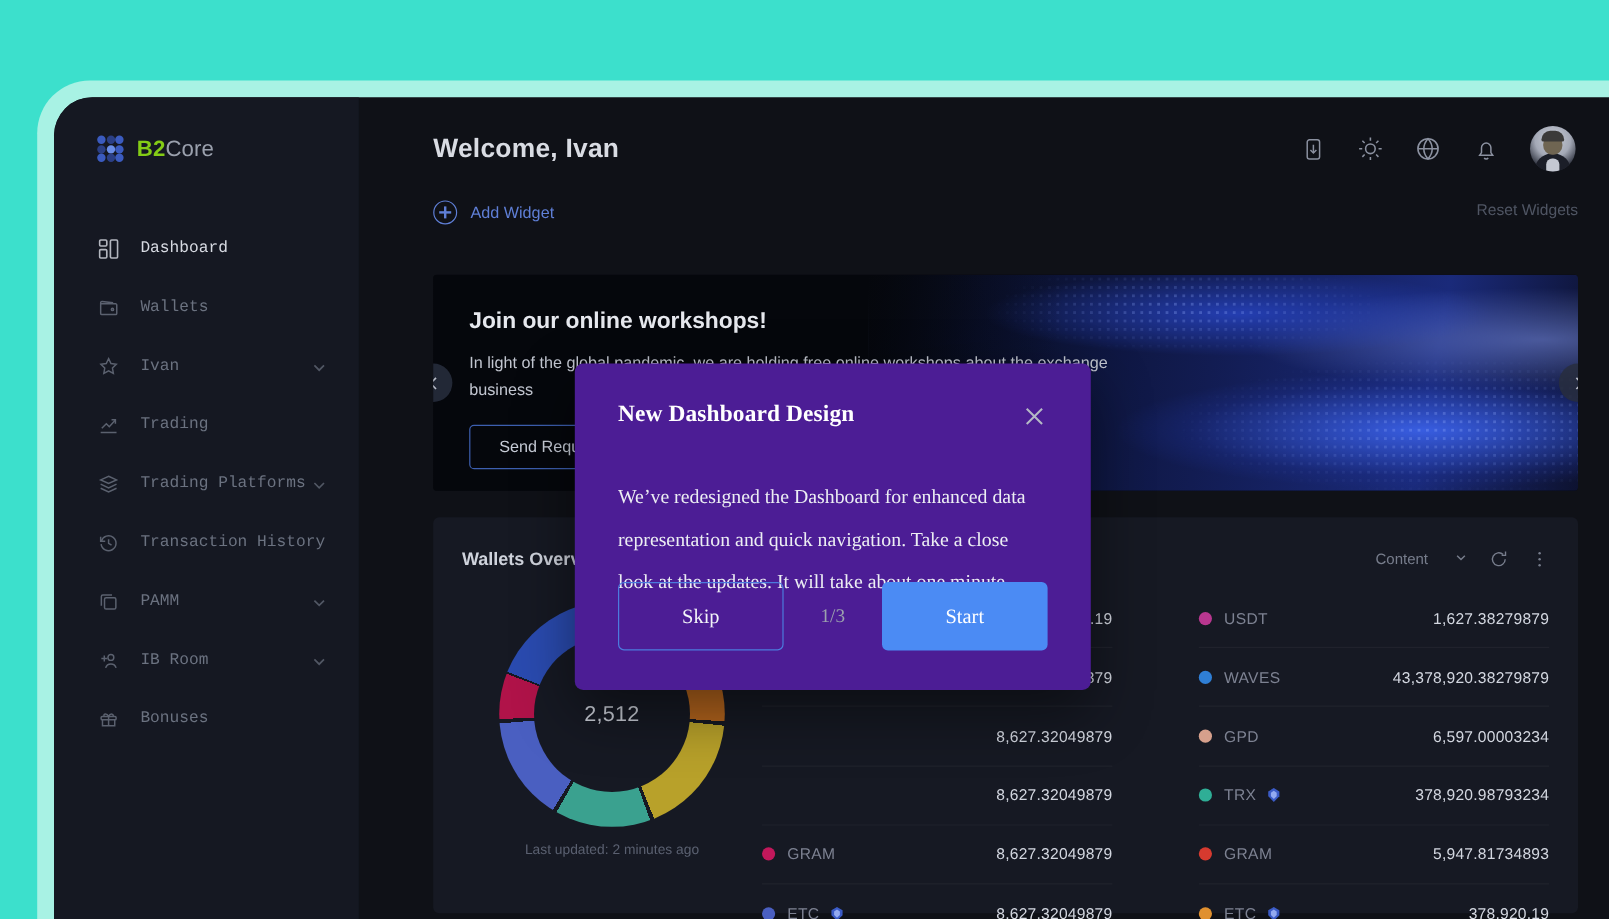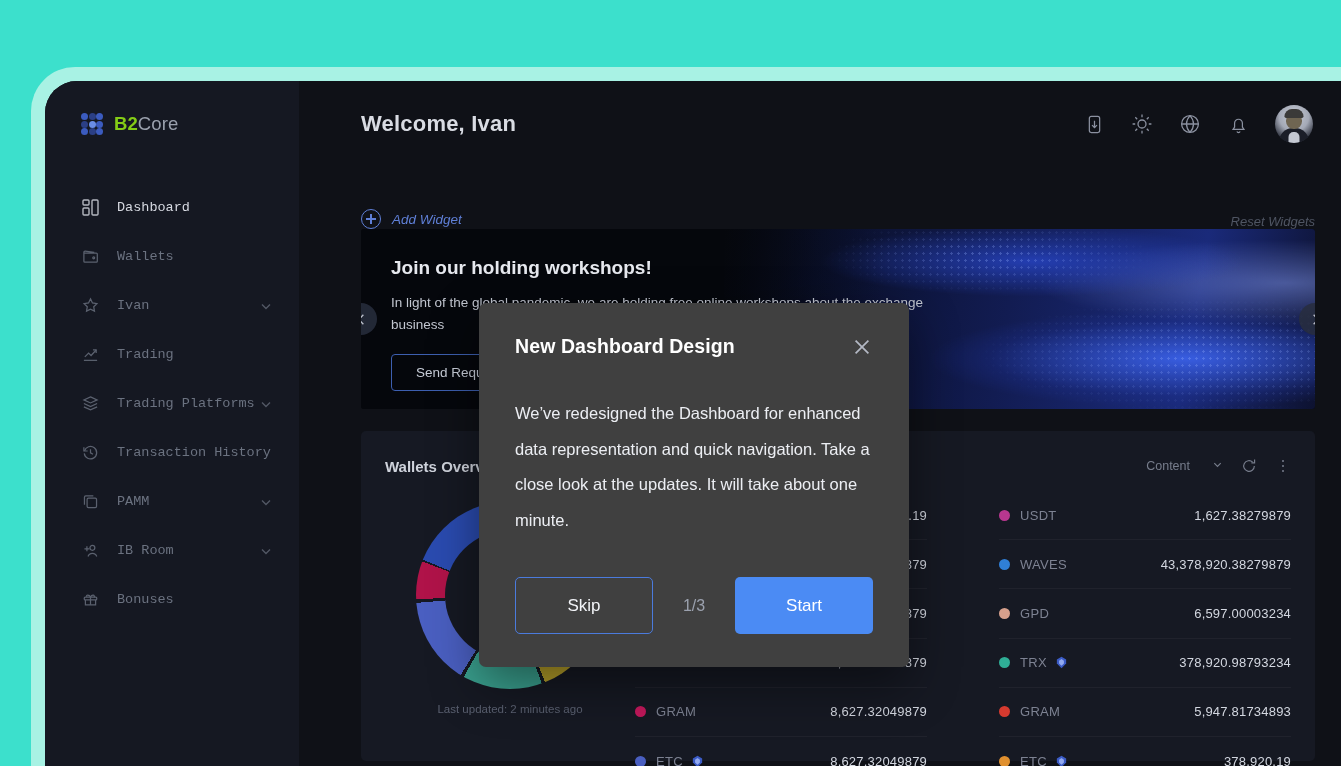--- a/index.html
+++ b/index.html
@@ -79,21 +79,21 @@
     background: radial-gradient(circle at 50% 30%, #c9cdd6 0%, #a4a9b6 45%, #2a2e3a 78%);
     overflow: hidden; position: relative; cursor: pointer; flex: none;
   }
   #avatar .face { position:absolute; left:50%; top:18%; transform:translateX(-50%); width:16px; height:17px; border-radius:50% 50% 46% 46%; background:#6f6552;}
   #avatar .hair { position:absolute; left:50%; top:11%; transform:translateX(-50%); width:19px; height:9px; border-radius:9px 9px 2px 2px; background:#3b3a39;}
   #avatar .body { position:absolute; left:50%; bottom:-4px; transform:translateX(-50%); width:30px; height:19px; border-radius:14px 14px 0 0; background:#1b1e28;}
   #avatar .shirt { position:absolute; left:50%; bottom:-4px; transform:translateX(-50%); width:11px; height:15px; border-radius:5px 5px 0 0; background:#c4c8d2;}
 
   
   #main { position: absolute; left: 254px; top: 86px; right: 0; bottom: 0; padding: 0 26px 0 62px; }
-  #widget-bar { display: flex; align-items: flex-end; height: 62px; font-style: italic; }
+  #widget-bar { display: flex; align-items: flex-start; height: 62px; }
   #add-widget { display: flex; align-items: center; gap: 11px; color: #5f7fd6; font-size: 13.5px; cursor: pointer; }
   #add-widget-icon { width: 20px; height: 20px; border: 1.6px solid #5f7fd6; border-radius: 50%; position: relative; flex:none;}
   #add-widget-icon::before, #add-widget-icon::after {
     content:""; position:absolute; background:#5f7fd6;
   }
   #add-widget-icon::before { left: 4px; top: 8.2px; width: 9.5px; height: 1.6px; }
   #add-widget-icon::after { top: 4px; left: 8.2px; height: 9.5px; width: 1.6px; }
   #reset-widgets { margin-left: auto; color: #4f5563; font-size: 13px; cursor: pointer; }
 
   
@@ -182,26 +182,27 @@
   .wallet-row:last-child { border-bottom: none; }
   .coin-dot { width: 11px; height: 11px; border-radius: 50%; flex: none; margin-right: 10px; }
   .coin-name { color: #7d8292; letter-spacing: .3px; }
   .coin-badge { margin-left: 8px; width: 13px; height: 13px; flex:none; }
   .coin-val { margin-left: auto; color: #d3d7e0; letter-spacing: .2px; }
 
   
   #modal-overlay { position: absolute; inset: 0; pointer-events: none; }
   #modal {
     position: absolute; left: 434px; top: 222px;
-    width: 430px; height: 364px;
-    background: #404040;
+    width: 430px; height: 272px;
+    background: #4c1d95;
     border-radius: 7px;
     padding: 32px 36px 0 36px;
     box-shadow: 0 18px 50px rgba(0,0,0,.45);
     pointer-events: auto;
+    font-family: Liberation Serif, serif;
   }
   #modal-head { display: flex; align-items: flex-start; }
   #modal-title { font-size: 19.5px; font-weight: 700; color: #fff; letter-spacing: .1px; }
   #modal-close { margin-left: auto; width: 22px; height: 22px; color: #b4b9c5; cursor: pointer; margin-top: 1px; }
   #modal-body { margin-top: 38px; font-size: 16.5px; line-height: 35.5px; color: #eceef3; }
   #modal-actions { position: absolute; left: 36px; right: 36px; bottom: 33px; display: flex; align-items: center; }
   #skip-btn {
     width: 138px; height: 57px;
     border: 1px solid #4b7bdd; border-radius: 5px;
     background: transparent; color: #f2f4f8;
@@ -406,21 +407,21 @@
           <span>Add Widget</span>
         </div>
         <div id="reset-widgets">Reset Widgets</div>
       </div>
 
       <section id="banner">
         <div id="banner-art"></div>
         <div id="banner-dots"></div>
         <div id="banner-fade"></div>
         <div id="banner-content">
-          <div id="banner-title">Join our holding workshops!</div>
+          <div id="banner-title">Join our online workshops!</div>
           <div id="banner-text">In light of the global pandemic, we are holding free online workshops about the exchange business</div>
           <button id="banner-btn">Send Request</button>
         </div>
         <div class="carousel-arrow" id="carousel-prev">
           <svg width="13" height="13" viewBox="0 0 14 14" fill="none" stroke="currentColor" stroke-width="1.5">
               <path d="M9 2L4 7l5 5"></path>
             </svg>
         </div>
         <div class="carousel-arrow" id="carousel-next">
           <svg width="13" height="13" viewBox="0 0 14 14" fill="none" stroke="currentColor" stroke-width="1.5">

